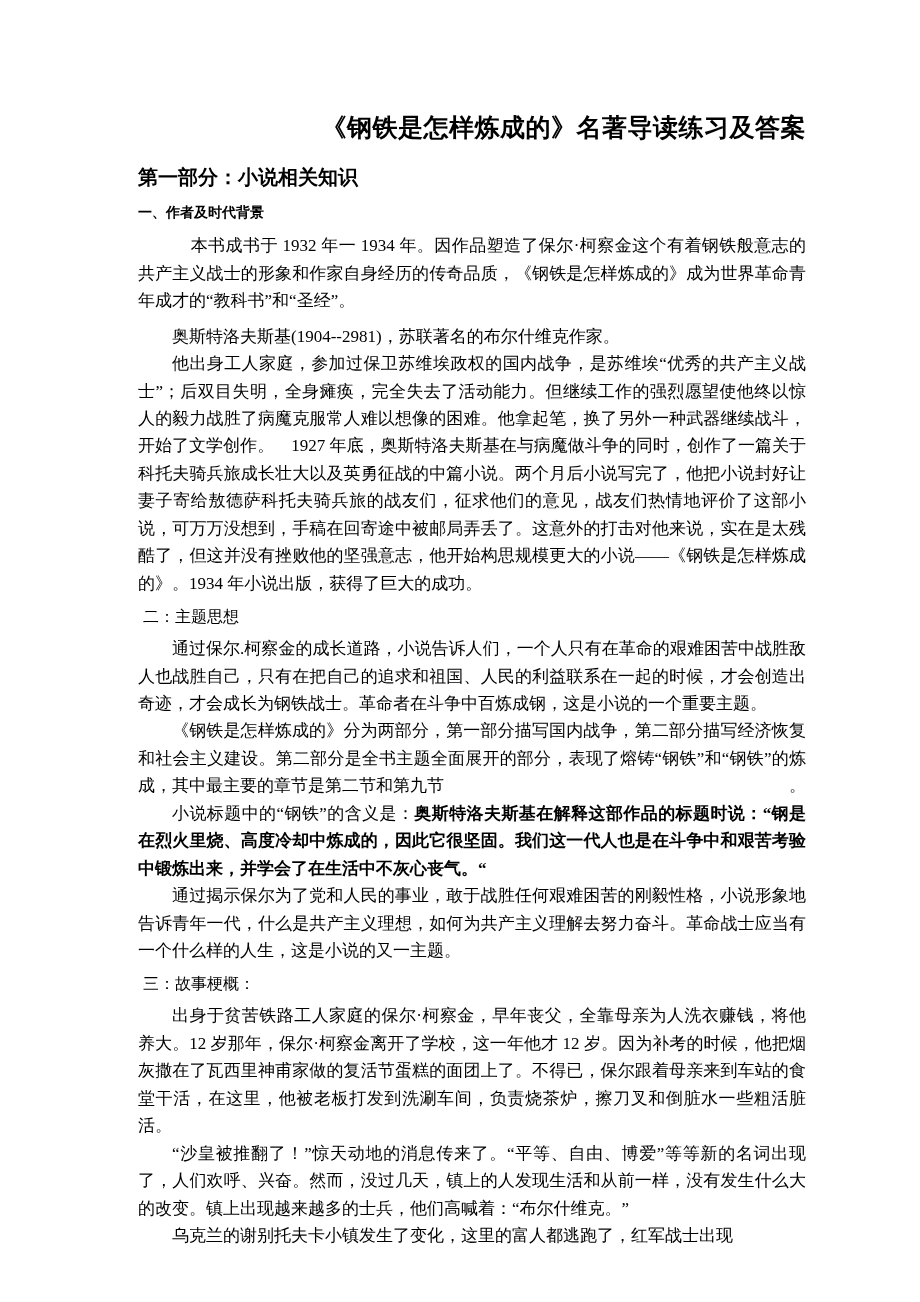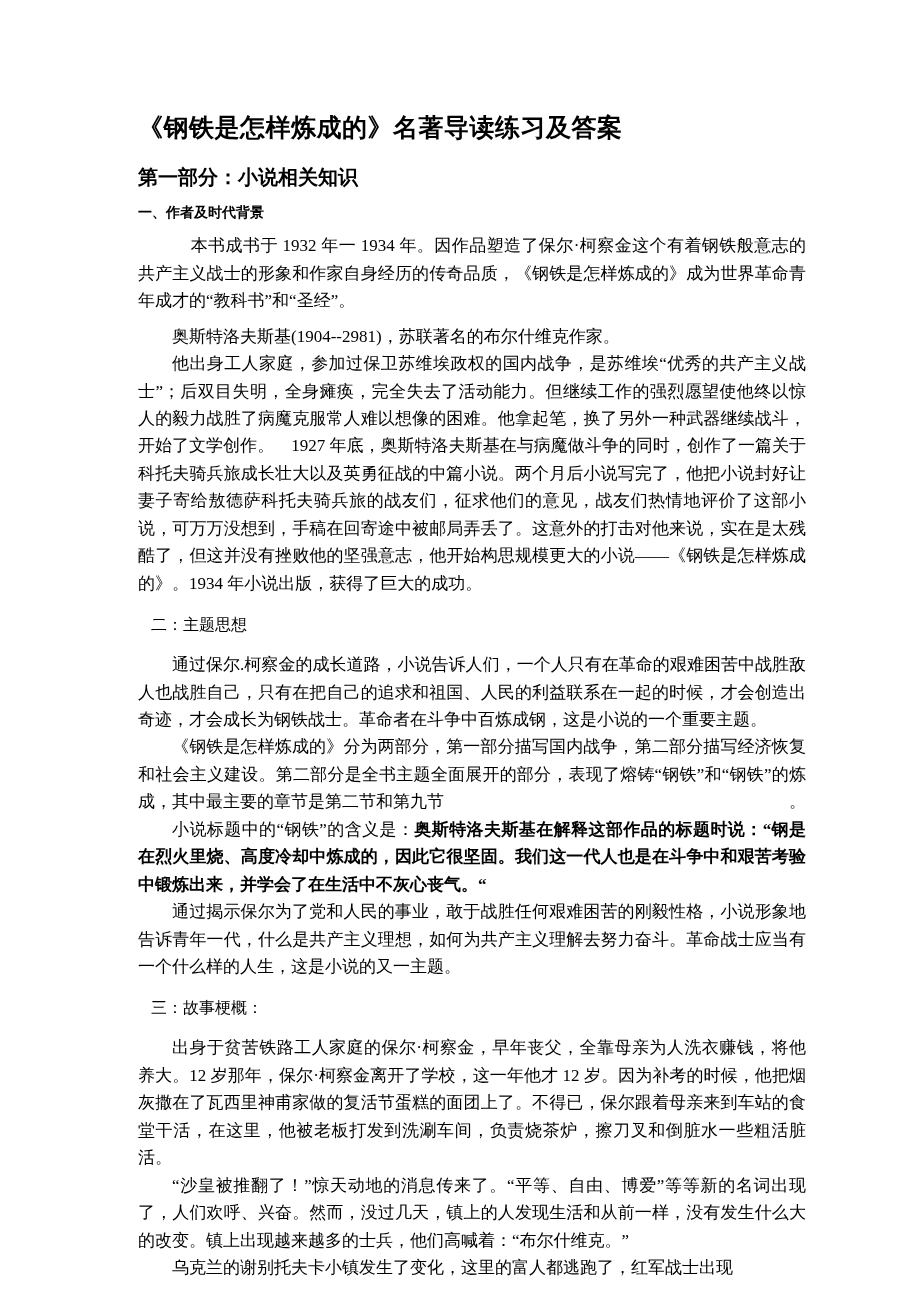--- a/index.html
+++ b/index.html
@@ -22,21 +22,21 @@
   }
   .content {
     position: absolute;
     left: 138px;
     top: 0;
     width: 668px;
   }
   .doc-title {
     font-size: 25px;
     font-weight: bold;
-    text-align: left;
+    text-align: right;
     letter-spacing: 0.5px;
     margin: 0;
     padding-top: 112px;
     line-height: 1.25;
   }
   .doc-subtitle {
     font-size: 20px;
     font-weight: bold;
     text-align: left;
     margin: 0;
@@ -46,21 +46,21 @@
   .section-head {
     font-size: 14px;
     font-weight: bold;
     margin: 0;
     padding-top: 12px;
     line-height: 1.5;
   }
   .section-head-plain {
     font-size: 16px;
     font-weight: normal;
-    margin: 13px;
+    margin: 5px;
     padding-top: 2px;
     line-height: 1.62;
   }
   p.para {
     font-size: 17px;
     line-height: 1.615;
     margin: 0;
     text-align: justify;
     text-justify: inter-ideograph;
     text-indent: 2em;

